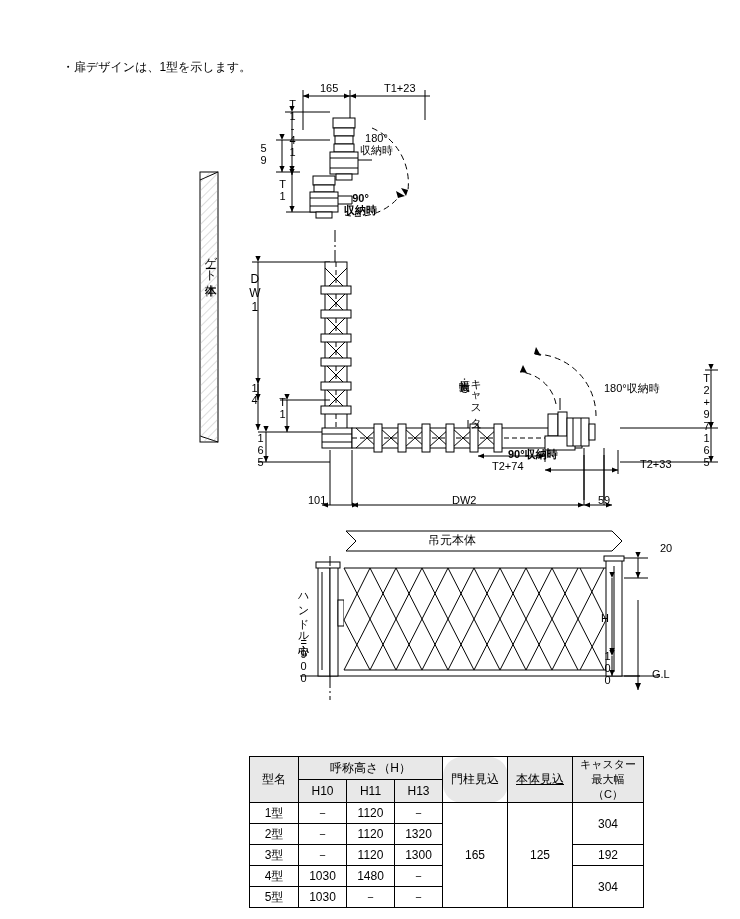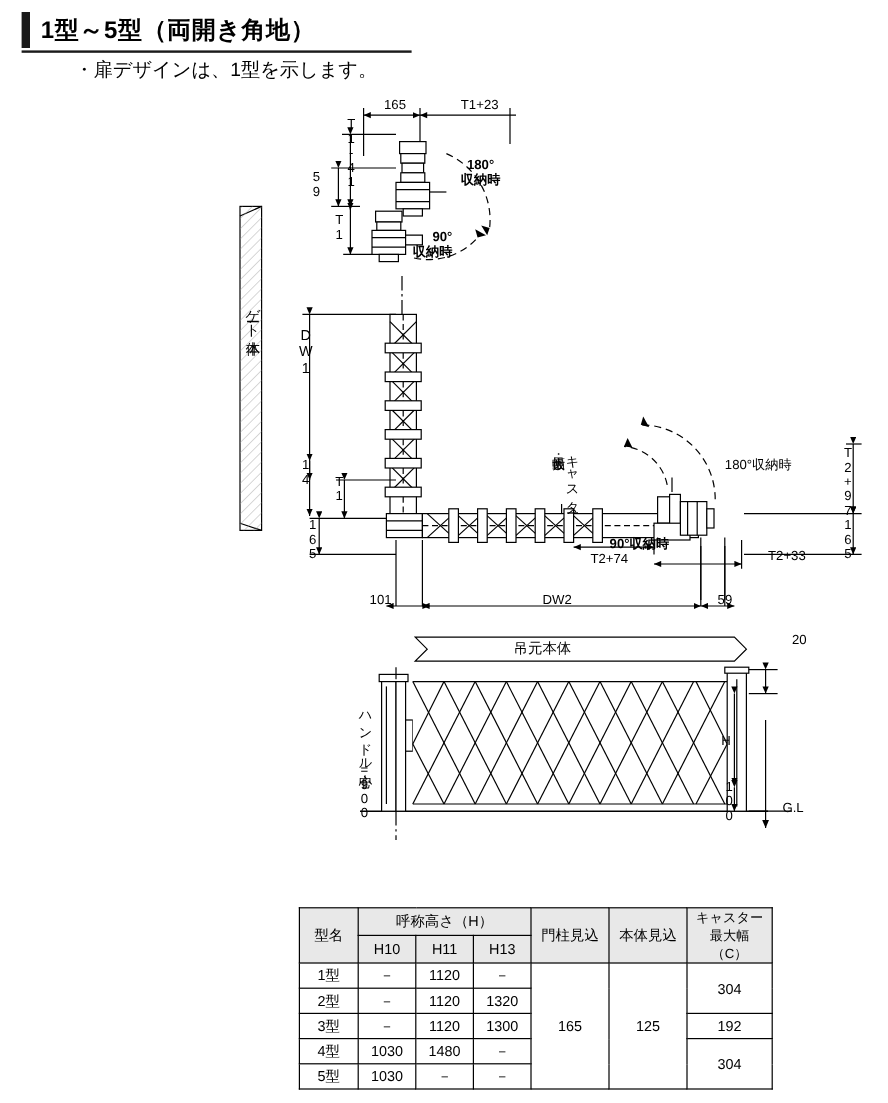--- a/index.html
+++ b/index.html
@@ -51,22 +51,22 @@
     left: 0;
     top: 32px;
     width: 325px;
     height: 2px;
     background: #1a1a1a;
   }
 
   .note {
     position: absolute;
     left: 62px;
-    top: 48px;
-    font-size: 16px;
+    top: 59px;
+    font-size: 12px;
     white-space: nowrap;
   }
 
   
   .dg {
     position: absolute;
     left: 0;
     top: 0;
     width: 740px;
     height: 919px;
@@ -100,35 +100,30 @@
     padding: 0;
     height: 20px;
     background: #fff;
   }
   .spec-table th {
     background: #e8e8e8;
     font-weight: normal;
   }
   .col-name  { width: 48px; }
   .col-h     { width: 47px; }
-  .col-pil   { width: 64px; }
-  .col-body  { width: 64px; }
+  .col-pil   { width: 64px; border-radius: 19px; }
+  .col-body  { width: 64px; text-decoration: underline; }
   .col-cast  { width: 70px; }
   .small { font-size: 11px; }
 </style>
 </head>
 <body>
 
 <div class="page">
 
-  <div class="header">
-    <div class="header-bar"></div>
-    <div class="header-title">1型～5型（両開き角地）</div>
-    <div class="header-underline"></div>
-  </div>
 
   <div class="note">・扉デザインは、1型を示します。</div>
 
   <svg class="dg" viewBox="0 0 740 919">
     <defs>
       <marker id="ar" markerWidth="8" markerHeight="8" refX="7" refY="3" orient="auto">
         <path d="M0,0 L7,3 L0,6 z" fill="#000"></path>
       </marker>
       <marker id="arS" markerWidth="7" markerHeight="7" refX="6" refY="2.6" orient="auto">
         <path d="M0,0 L6,2.6 L0,5.2 z" fill="#000"></path>
@@ -354,22 +349,22 @@
 
     <rect x="200" y="172" width="18" height="270" fill="url(#hatch)" opacity="0.55"></rect>
   </svg>
 
   <div class="lbl" style="left:320px; top:82px;">165</div>
   <div class="lbl" style="left:384px; top:82px;">T1+23</div>
   <div class="lbl v" style="left:286px; top:98px;">T1-41</div>
   <div class="lbl v" style="left:257px; top:142px;">59</div>
   <div class="lbl v" style="left:276px; top:178px;">T1</div>
 
-  <div class="lbl c" style="left:384px; top:132px; font-weight:bold; line-height:1.1;"><span>180°<br>収納時</span></div>
-  <div class="lbl c" style="left:344px; top:192px; font-weight:bold; line-height:1.1;text-align:right;"><span>90°<br>収納時</span></div>
+  <div class="lbl c" style="left:360px; top:132px; font-weight:normal; line-height:1.1;"><span>180°<br>収納時</span></div>
+  <div class="lbl c" style="left:344px; top:192px; font-weight:bold; line-height:1.1;"><span>90°<br>収納時</span></div>
 
   <div class="lbl v" style="left:203px; top:248px; font-size:12px;">ゲート本体</div>
   <div class="lbl v" style="left:247px; top:272px; font-size:12px;">DW1</div>
 
   <div class="lbl v" style="left:248px; top:382px;">14</div>
   <div class="lbl v" style="left:276px; top:396px;">T1</div>
   <div class="lbl v" style="left:254px; top:432px;">165</div>
 
   <div class="lbl v" style="left:458px; top:372px; line-height:1.05;"><span>キャスター<br>最大幅：C</span></div>
 
@@ -382,21 +377,21 @@
   <div class="lbl" style="left:640px; top:458px;">T2+33</div>
 
   <div class="lbl" style="left:308px; top:494px;">101</div>
   <div class="lbl" style="left:452px; top:494px;text-align:right;">DW2</div>
   <div class="lbl" style="left:598px; top:494px;">59</div>
 
   <div class="lbl" style="left:428px; top:534px; font-size:12px;">吊元本体</div>
 
   <div class="lbl v" style="left:297px; top:586px; font-size:11px;">ハンドル中心=900</div>
 
-  <div class="lbl" style="left:624px; top:528px;padding-left:36px;">20</div>
+  <div class="lbl" style="left:624px; top:542px;padding-left:36px;">20</div>
   <div class="lbl" style="left:601px; top:612px;">H</div>
   <div class="lbl v" style="left:601px; top:650px;">100</div>
   <div class="lbl" style="left:652px; top:668px;">G.L</div>
 
   <table class="spec-table">
     <thead>
       <tr>
         <th class="col-name" rowspan="2">型名</th>
         <th colspan="3">呼称高さ（H）</th>
         <th class="col-pil" rowspan="2">門柱見込</th>

